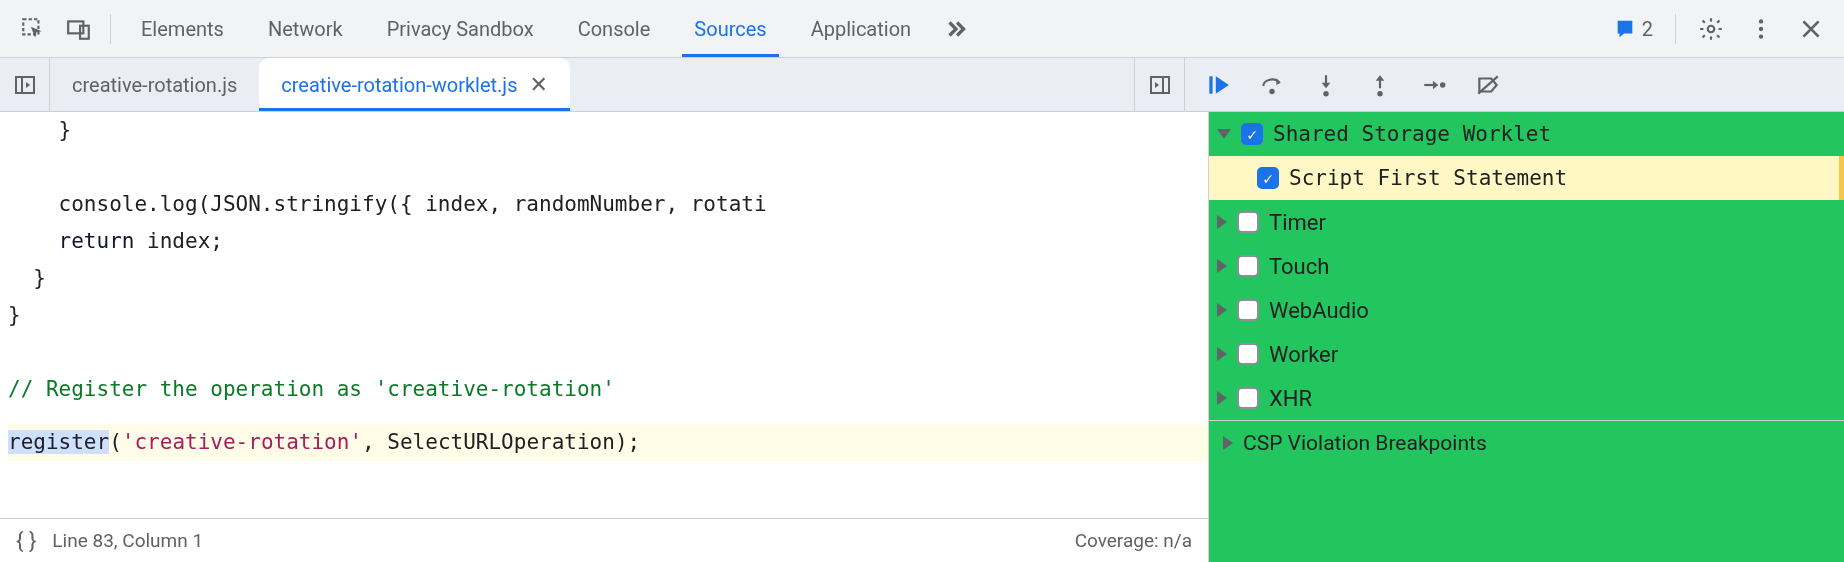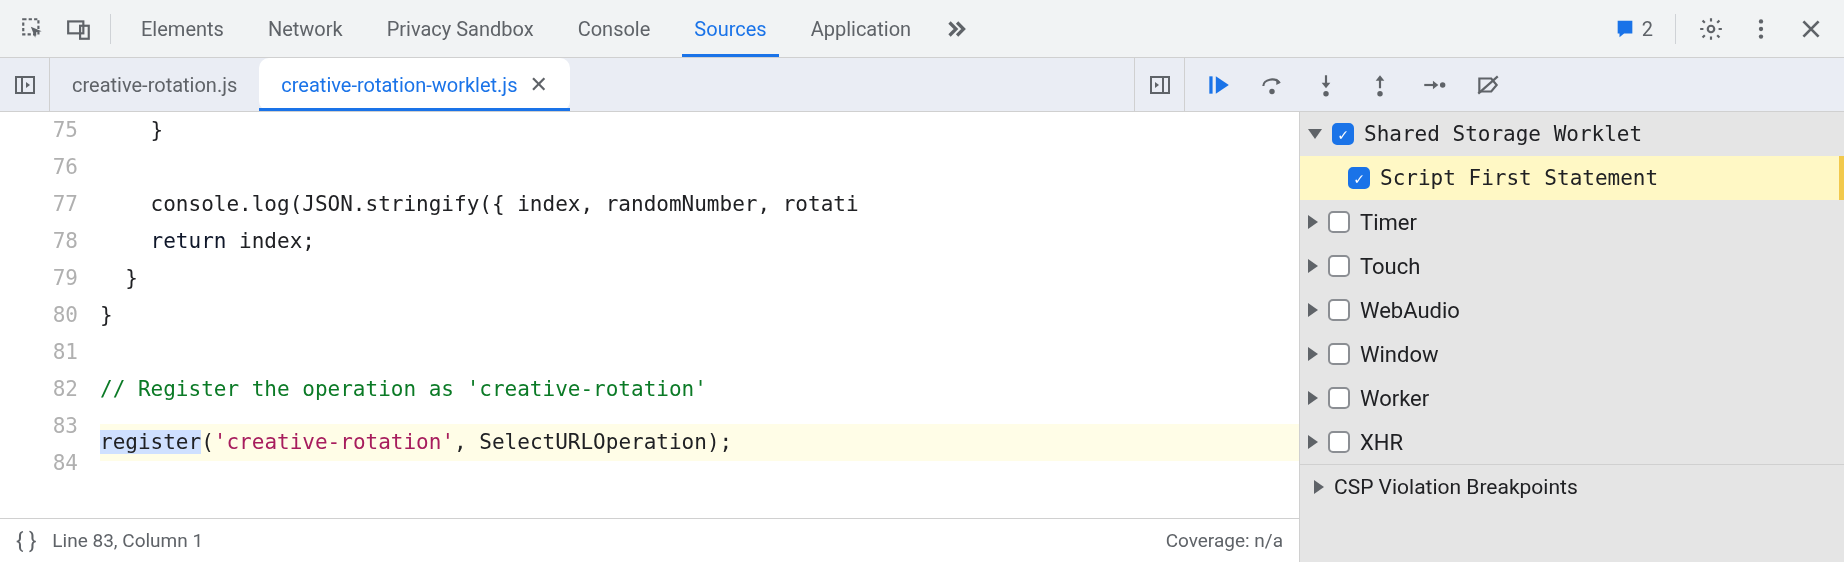--- a/index.html
+++ b/index.html
@@ -121,23 +121,23 @@
 
 .status-bar {
   height: 44px; border-top: 1px solid #d0d0d0;
   display: flex; align-items: center; padding: 0 16px;
   font-size: 19px; color: #5f6368; gap: 16px;
 }
 .status-bar .right { margin-left: auto; }
 
 
 .right-panel {
-  width: 545px; border-left: 1px solid #d0d0d0;
+  width: 636px; border-left: 1px solid #d0d0d0;
   display: flex; flex-direction: column; overflow: auto;
-  background: #e5e5e5;
+  background: #22c55e;
 }
 .tree-row {
   display: flex; align-items: center; height: 44px;
   padding: 0 10px 0 8px; font-size: 22px;
   gap: 10px;
 }
 .tree-row.highlight { background: #fff8c5; border-right: 5px solid #f2c94c; }
 .tree-row.mono { font-family: Menlo, Consolas, monospace; font-size: 21px; }
 .arrow {
   width: 0; height: 0; display: inline-block;
@@ -290,32 +290,20 @@
             <path d="M4 6 H15 L20 12 L15 18 H4 Z"></path>
             <line x1="3" y1="20" x2="21" y2="4"></line>
           </svg>
       </div>
     </div>
   </div>
 
   <div class="main-split">
     <div class="editor">
       <div class="code-area">
-        <div class="gutter" id="gutter">
-            <div class="gutter-line">75</div>
-            <div class="gutter-line">76</div>
-            <div class="gutter-line">77</div>
-            <div class="gutter-line">78</div>
-            <div class="gutter-line">79</div>
-            <div class="gutter-line">80</div>
-            <div class="gutter-line">81</div>
-            <div class="gutter-line">82</div>
-            <div class="gutter-line">83</div>
-            <div class="gutter-line">84</div>
-          </div>
         <div class="code-lines" id="code-lines"><div class="code-line">    }</div><div class="code-line"></div><div class="code-line">    console.log(JSON.stringify({ index, randomNumber, rotati</div><div class="code-line">    <span class="tok-kw">return</span> index;</div><div class="code-line">  }</div><div class="code-line">}</div><div class="code-line"></div><div class="code-line"><span class="tok-com">// Register the operation as 'creative-rotation'</span></div><div class="code-line hl-line"><span class="tok-sel">register</span>(<span class="tok-str">'creative-rotation'</span>, SelectURLOperation);</div><div class="code-line"></div></div>
       </div>
       <div class="status-bar">
         <span style="font-size:22px;">{ }</span>
         <span>Line 83, Column 1</span>
         <span class="right">Coverage: n/a</span>
       </div>
     </div>
 
     <div class="right-panel">
@@ -340,25 +328,20 @@
             <span>Touch</span>
           </div>
           <div class="tree-row">
             <span class="arrow right"></span>
             <span class="checkbox"></span>
             <span>WebAudio</span>
           </div>
           <div class="tree-row">
             <span class="arrow right"></span>
             <span class="checkbox"></span>
-            <span>Window</span>
-          </div>
-          <div class="tree-row">
-            <span class="arrow right"></span>
-            <span class="checkbox"></span>
             <span>Worker</span>
           </div>
           <div class="tree-row">
             <span class="arrow right"></span>
             <span class="checkbox"></span>
             <span>XHR</span>
           </div>
         </div>
       <div class="separator-row">
         <span class="arrow right"></span>

